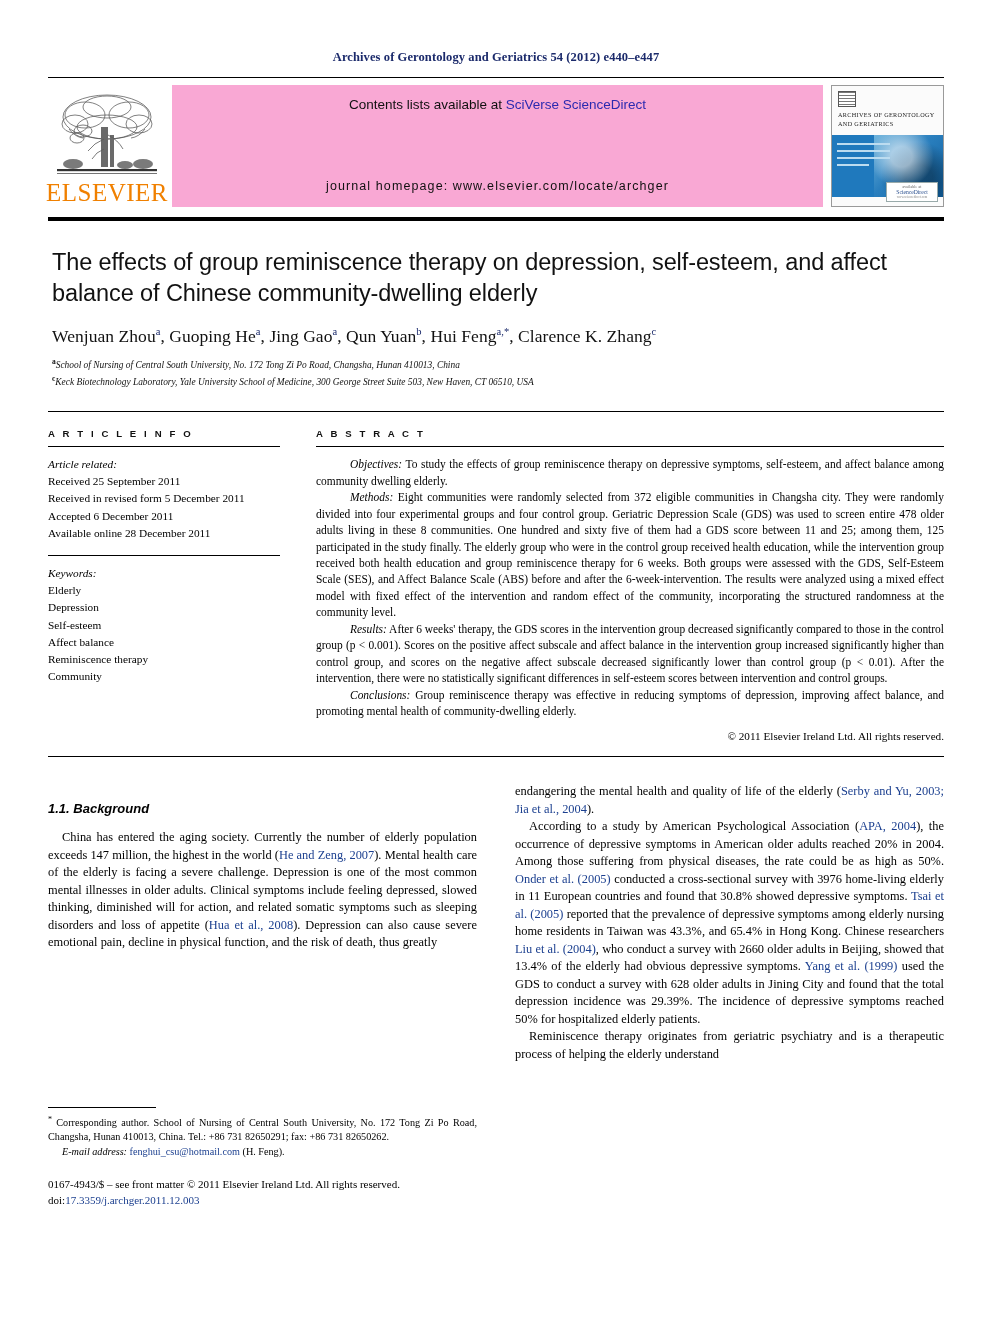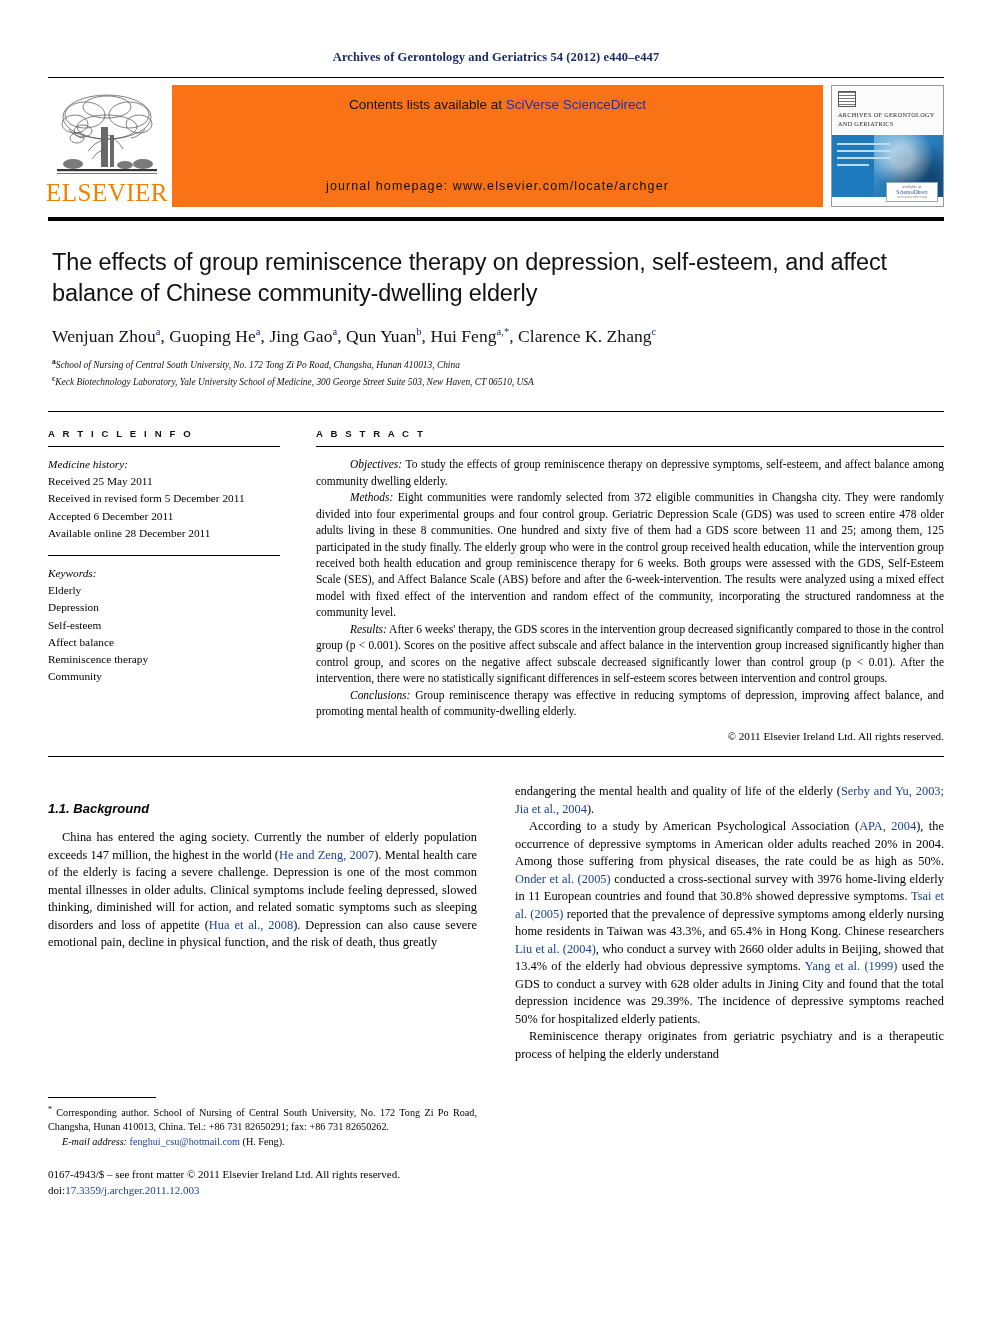--- a/index.html
+++ b/index.html
@@ -51,21 +51,21 @@
   .elsevier-word {
     font-family: "Liberation Serif", serif;
     color: #f08000;
     font-size: 25px;
     letter-spacing: .5px;
     line-height: 1;
     margin-top: 1px;
   }
   .center-band {
     flex: 1 1 auto;
-    background: #f97316;
+    background: #f9a8d4;
     margin: 0 8px 0 6px;
     display: flex;
     flex-direction: column;
     align-items: center;
     justify-content: space-between;
     padding: 12px 0 14px 0;
   }
   .contents-line {
     font-family: "Liberation Sans", sans-serif;
     font-size: 13.5px;
@@ -241,21 +241,21 @@
     margin: 13px 0 0 0;
     text-indent: 14px;
   }
   p.body.noind { text-indent: 0; }
   .ref { color: #1b3f8f; }
 
   
   .footnote-zone {
     position: absolute;
     left: 0;
-    bottom: 14px;
+    bottom: 4px;
     width: 100%;
   }
   .fn-rule { width: 108px; height: 1px; background: #000; margin-bottom: 6px; }
   .fn {
     font-family: "Liberation Serif", serif;
     font-size: 10.2px;
     line-height: 1.42;
     text-align: justify;
   }
   .fn .star { vertical-align: super; font-size: 8px; }
@@ -370,22 +370,22 @@
 
   <div class="rule-full"></div>
 
   <div class="infoabs">
 
     <div class="col-info">
       <div class="sechead">A R T I C L E   I N F O</div>
       <div class="rule-sub"></div>
 
       <div class="info-group">
-        <div class="info-label">Medicine history:</div>
-        <div class="info-line">Received 25 May 2011</div>
+        <div class="info-label">Article related:</div>
+        <div class="info-line">Received 25 September 2011</div>
         <div class="info-line">Received in revised form 5 December 2011</div>
         <div class="info-line">Accepted 6 December 2011</div>
         <div class="info-line">Available online 28 December 2011</div>
       </div>
 
       <div class="rule-sub2"></div>
 
       <div class="info-group">
         <div class="info-label">Keywords:</div>
         <div class="info-line">Elderly</div>

